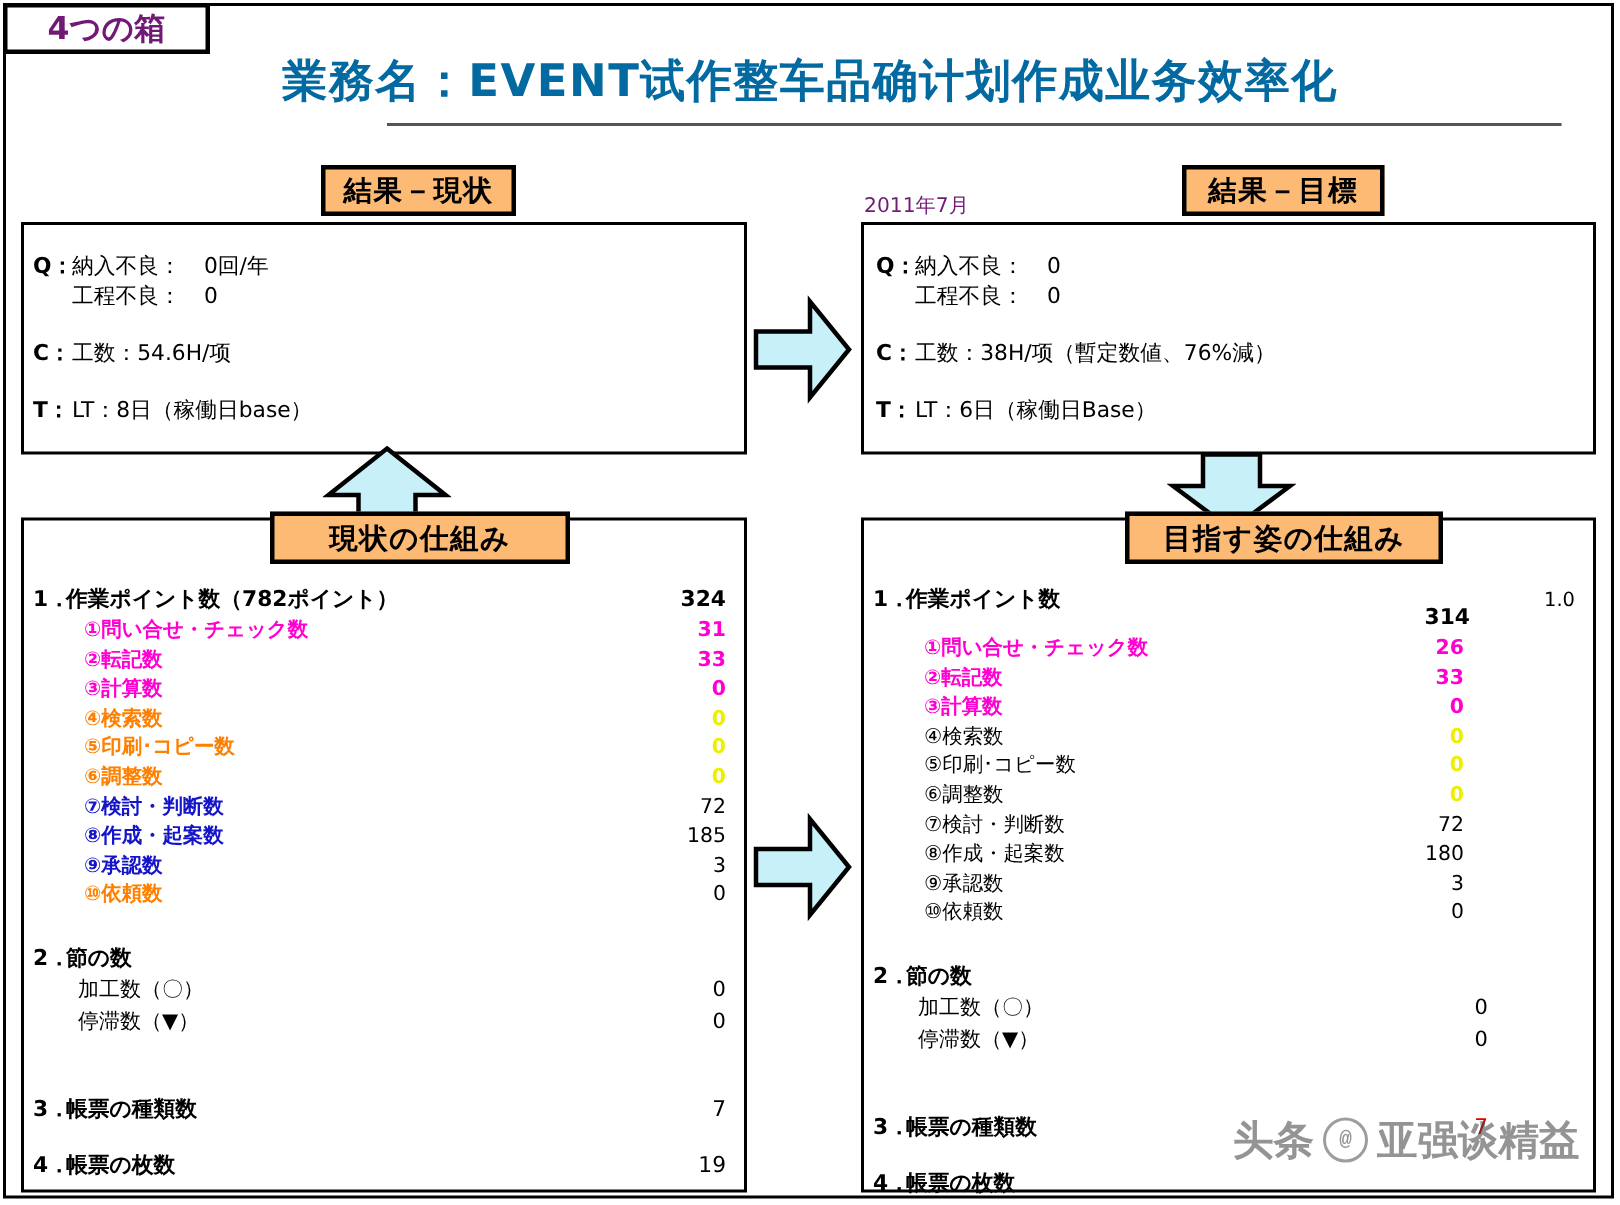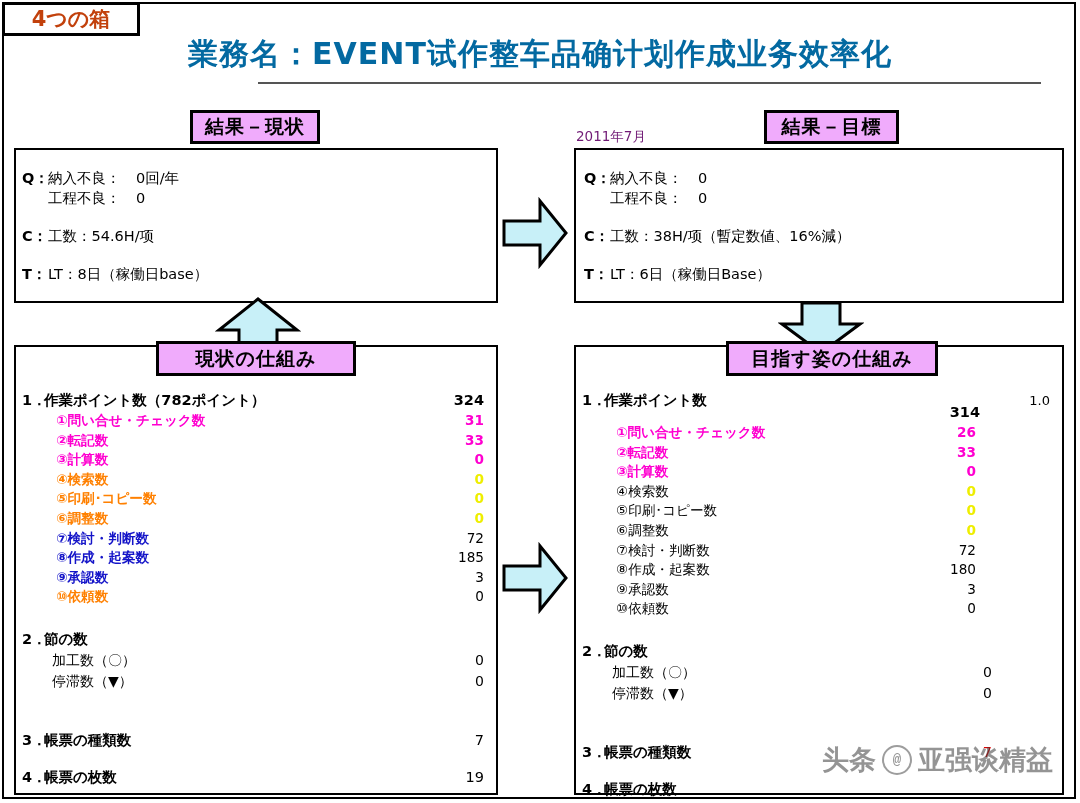--- a/index.html
+++ b/index.html
@@ -39,21 +39,21 @@
     height: 34px;
     border: 3px solid #000000;
     background: #ffffff;
     box-sizing: border-box;
     display: flex;
     align-items: center;
     justify-content: center;
     font-size: 21px;
     font-weight: bold;
     letter-spacing: 0px;
-    color: #c2410c;
+    color: #701a75;
   }
 
   
   .main-title {
     position: absolute;
     left: 140px;
     top: 34px;
     width: 800px;
     text-align: center;
     font-size: 30px;
@@ -67,31 +67,32 @@
     left: 258px;
     top: 82px;
     width: 783px;
     height: 2px;
     background: #555555;
   }
 
   
   .caption-box {
     position: absolute;
-    background: #f0abfc;
+    background: #fdba74;
     border: 3px solid #000000;
     box-sizing: border-box;
     display: flex;
     align-items: center;
     justify-content: center;
     font-size: 19px;
     font-weight: bold;
     color: #000000;
     z-index: 5;
     letter-spacing: 1px;
+    margin-left: 24px;
   }
 
   
   .content-box {
     position: absolute;
     background: #ffffff;
     border: 2px solid #000000;
     box-sizing: border-box;
   }
 
@@ -256,21 +257,21 @@
       <span class="qct-label" style="width:88px; display:inline-block;">納入不良：</span>
       <span>0</span>
     </div>
     <div class="qct-row qct-indent">
       <span class="qct-label" style="width:88px; display:inline-block;">工程不良：</span>
       <span>0</span>
     </div>
     <div class="qct-gap"></div>
     <div class="qct-row">
       <span class="qct-key">C：</span>
-      <span>工数：38H/项（暫定数値、16%減）</span>
+      <span>工数：38H/项（暫定数値、76%減）</span>
     </div>
     <div class="qct-gap"></div>
     <div class="qct-row">
       <span class="qct-key">T：</span>
       <span>LT：6日（稼働日Base）</span>
     </div>
   </div>
 
   <div class="arrow" style="left:500px; top:193px; width:70px; height:80px;">
     <svg width="70" height="80" viewBox="0 0 70 80">

